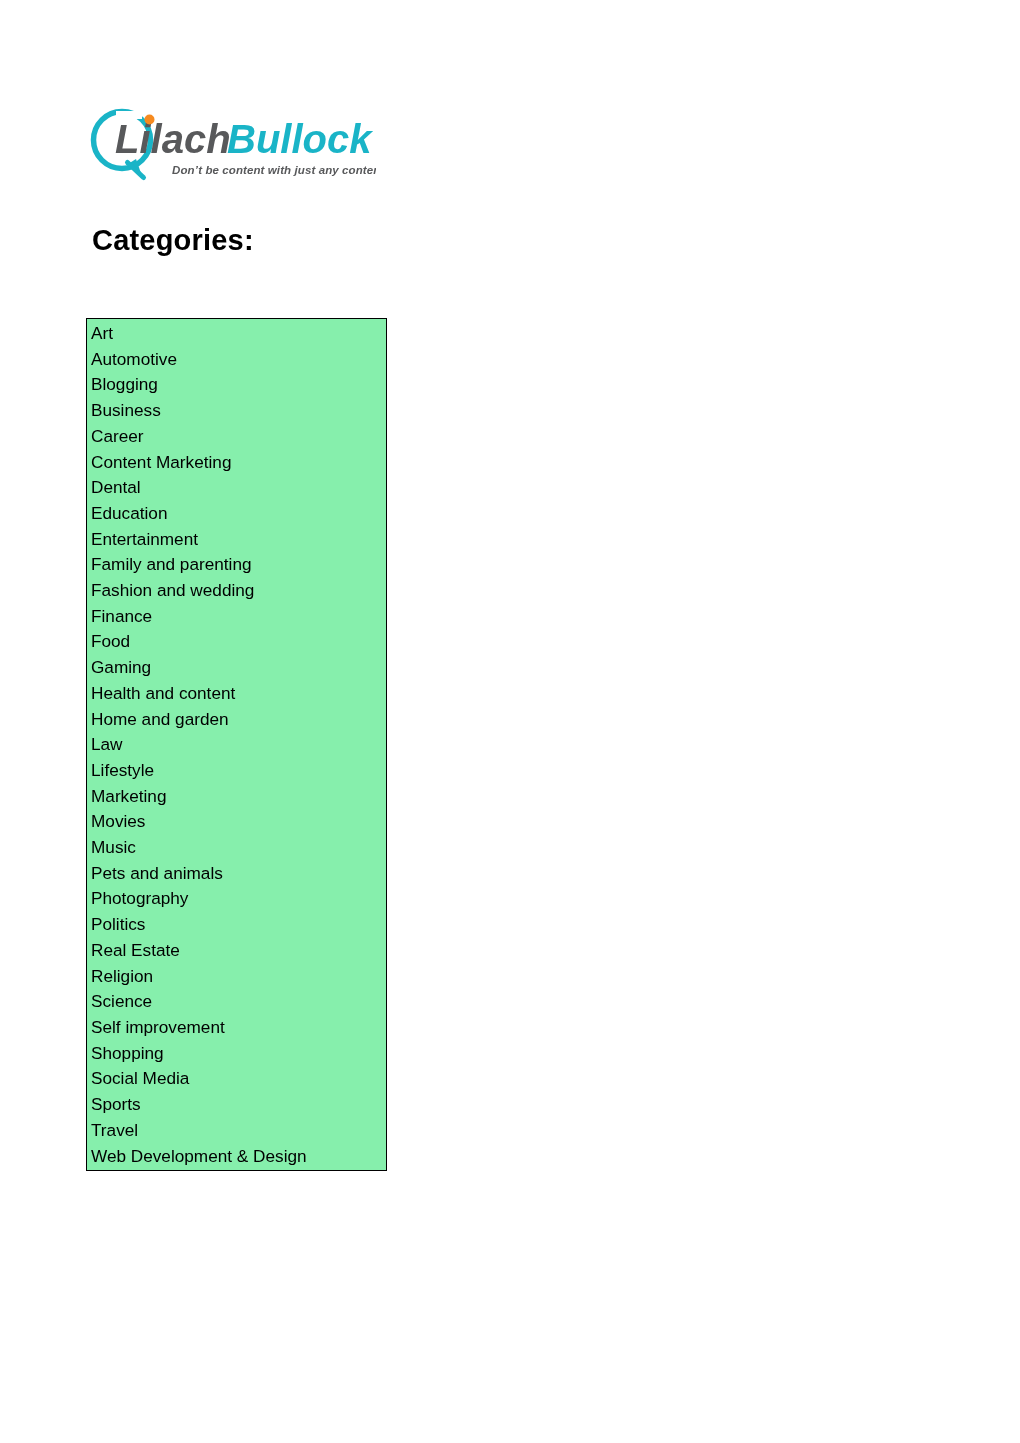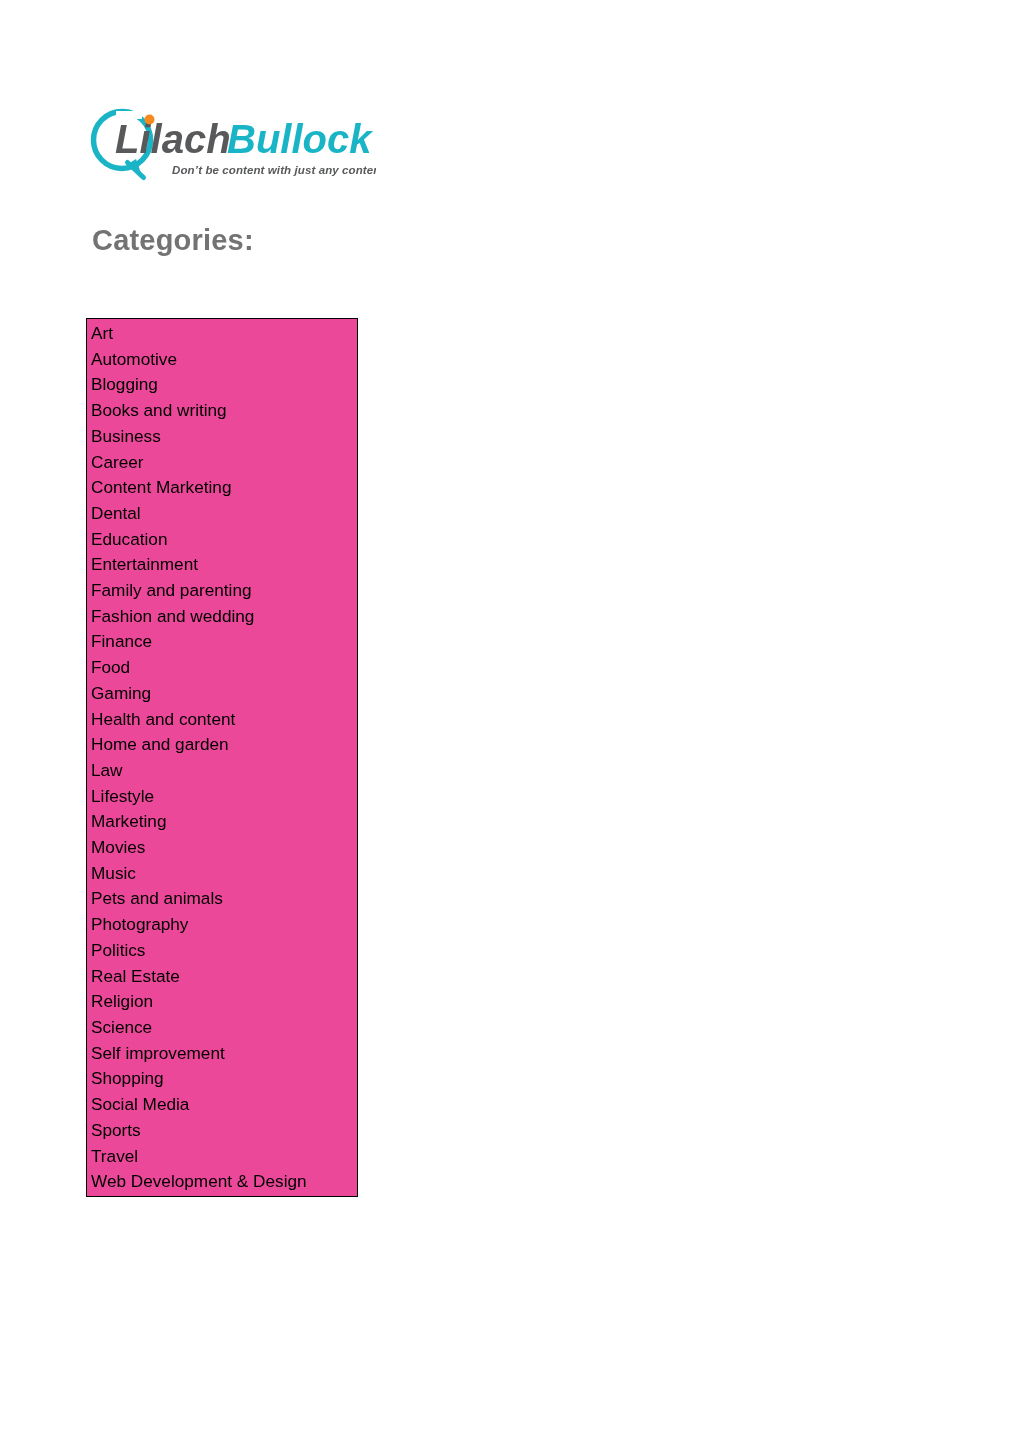--- a/index.html
+++ b/index.html
@@ -34,35 +34,35 @@
 
   
   .page-title {
     position: absolute;
     left: 92px;
     top: 225px;
     margin: 0;
     font-family: "Liberation Sans", sans-serif;
     font-size: 29px;
     font-weight: bold;
-    color: #737373;
+    color: #000000;
     letter-spacing: 0.2px;
     line-height: 1.1;
     white-space: nowrap;
   }
 
   
   .categories-box {
     position: absolute;
     left: 86px;
     top: 318px;
-    width: 272px;
+    width: 301px;
     border: 1.6px solid #000000;
     box-sizing: border-box;
-    background: #ec4899;
+    background: #86efac;
     padding: 0;
   }
   .categories-list {
     list-style: none;
     margin: 0;
     padding: 2px 0 1px 0;
   }
   .categories-list li {
     font-family: "Liberation Sans", sans-serif;
     font-size: 17.2px;
@@ -96,21 +96,20 @@
   </svg>
 </div>
 
 <h1 class="page-title">Categories:</h1>
 
 <div class="categories-box">
   <ul class="categories-list" id="categories-list">
       <li>Art</li>
       <li>Automotive</li>
       <li>Blogging</li>
-      <li>Books and writing</li>
       <li>Business</li>
       <li>Career</li>
       <li>Content Marketing</li>
       <li>Dental</li>
       <li>Education</li>
       <li>Entertainment</li>
       <li>Family and parenting</li>
       <li>Fashion and wedding</li>
       <li>Finance</li>
       <li>Food</li>

